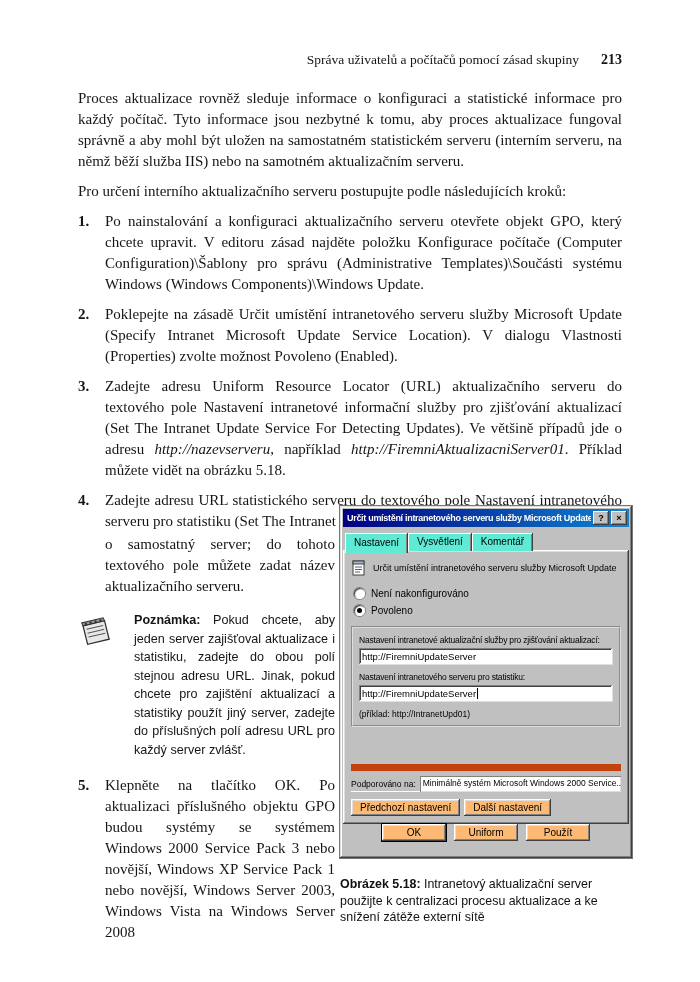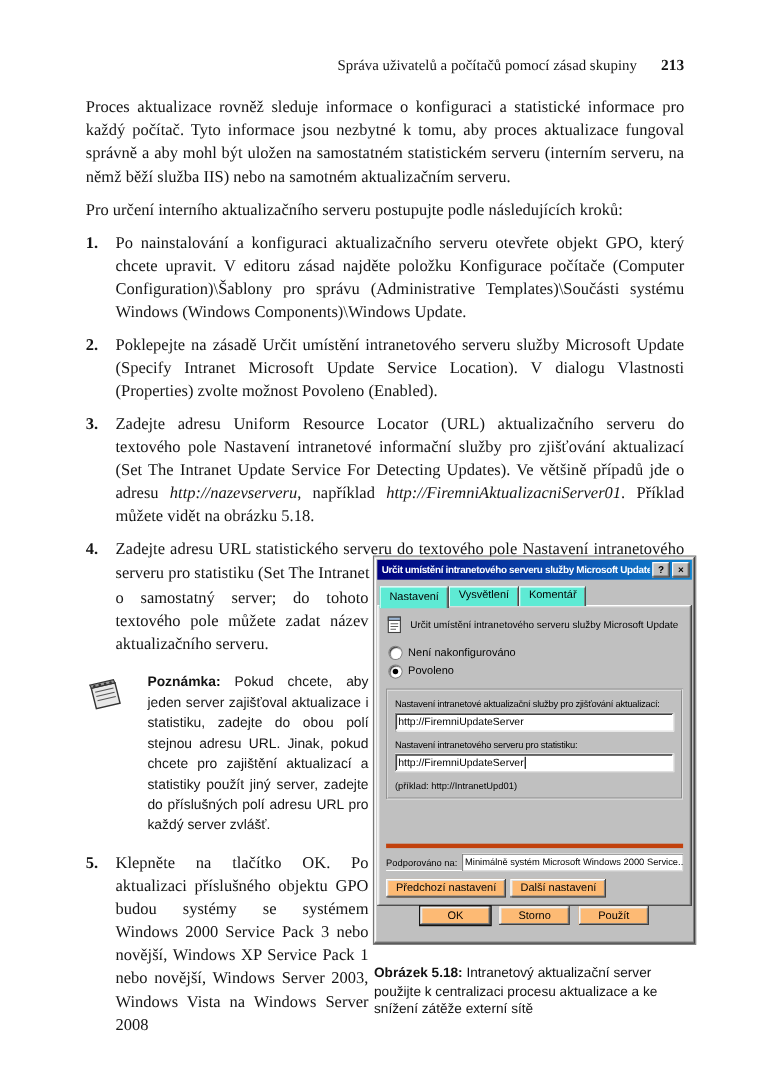--- a/index.html
+++ b/index.html
@@ -56,21 +56,21 @@
            box-shadow: inset 1px 1px 1px #404040, inset -1px -1px 1px #ffffff, 0 0 0 1px #808080; }
   .radio.checked::after { content:""; position:absolute; left:3px; top:3px; width:5px; height:5px; border-radius:50%; background:#000; }
   .rlabel { font-size:10px; }
   .group { border:2px groove #dfdfdf; padding:7px 6px 6px; margin:7px 0 0; }
   .glabel { font-size:8.5px; letter-spacing:-0.2px; white-space:nowrap; overflow:hidden; margin-bottom:3px; }
   .field { height:17px; background:#fff; padding:2px 3px; margin-bottom:7px; width:254px;
            font-size:9.5px; white-space:nowrap; overflow:hidden; display:flex; align-items:center;
            box-shadow: inset -1px -1px 0 #dfdfdf, inset 1px 1px 0 #808080, inset -2px -2px 0 #ffffff, inset 2px 2px 0 #404040; }
   .caret { display:inline-block; width:1px; height:11px; background:#000; margin-left:1px; }
   .example { font-size:8.5px; margin-top:4px; }
-  .supported { margin-top:auto; display:flex; align-items:center; gap:4px; border-top:4px solid #c2410c;
+  .supported { margin-top:auto; display:flex; align-items:center; gap:4px; border-top:7px solid #c2410c;
                box-shadow:0 -1px 0 #ffffff inset; padding-top:5px; }
   .slabel { font-size:8.5px; white-space:nowrap; }
   .svalue { flex:1; height:16px; background:#fff; padding:2px 3px; font-size:8.5px; white-space:nowrap; overflow:hidden;
             box-shadow: inset 1px 1px 0 #808080, inset -1px -1px 0 #dfdfdf; }
   .navbtns { display:flex; gap:4px; margin-top:7px; }
   .btn { background:#fdba74; padding:3px 9px; font-size:10px; white-space:nowrap; text-align:center;
          box-shadow: inset -1px -1px 0 #404040, inset 1px 1px 0 #ffffff, inset -2px -2px 0 #808080, inset 2px 2px 0 #dfdfdf; }
   .winfooter { flex:0 0 28px; display:flex; align-items:flex-end; justify-content:center; gap:8px; padding-bottom:14px; }
   .winfooter .btn { width:64px; padding:3px 0; }
   .btn.default { outline:1px solid #000; }
@@ -197,21 +197,21 @@
         </div>
 
         <div class="navbtns">
           <span class="btn">Předchozí nastavení</span>
           <span class="btn">Další nastavení</span>
         </div>
       </div>
 
       <div class="winfooter">
         <span class="btn default">OK</span>
-        <span class="btn">Storno</span>
+        <span class="btn">Uniform</span>
         <span class="btn">Použít</span>
       </div>
     </div>
 
     <p class="caption"><b>Obrázek 5.18:</b><span> Intranetový aktualizační server použijte k centralizaci procesu aktualizace a ke snížení zátěže externí sítě</span></p>
   </div>
 
 </div>
 
 </body></html>

